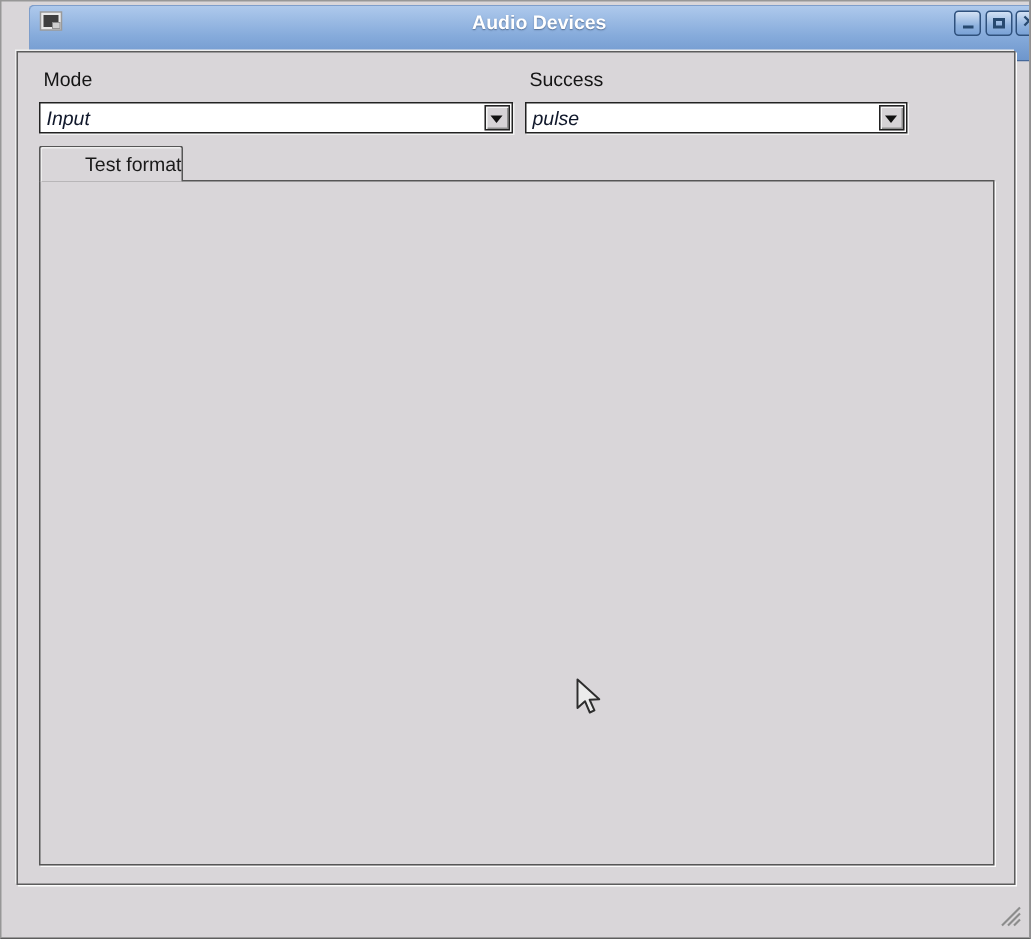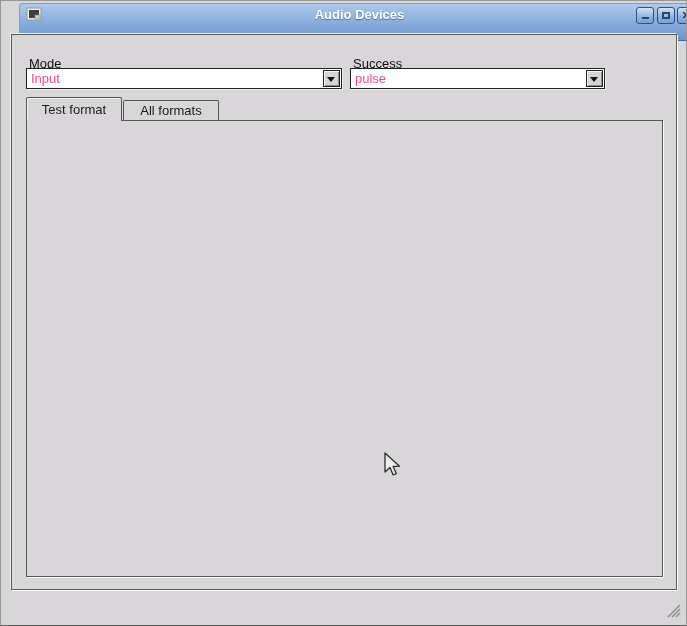--- a/index.html
+++ b/index.html
@@ -28,46 +28,46 @@
   .glyph-bar{position:absolute;left:5px;bottom:4px;width:7px;height:2px;background:#27496f;}
   .glyph-box{position:absolute;left:4px;top:4px;width:8px;height:7px;border:2px solid #27496f;}
   .glyph-x{position:absolute;left:0;top:0;width:16px;height:15px;line-height:15px;text-align:center;
     font-size:11px;font-weight:bold;color:#27496f;}
   
   #content-frame{
     position:absolute;left:10px;top:33px;width:666px;height:556px;
     border:1px solid #5c5c5c;background:#d9d6d9;
     box-shadow:1px 1px 0 #fdfdfd,-1px -1px 0 #efefef;
   }
-  .lbl{position:absolute;white-space:nowrap;color:#141414;margin-top:11px;}
+  .lbl{position:absolute;white-space:nowrap;color:#141414;}
   
   .combo{
     position:absolute;height:21px;background:#fff;border:1px solid #222;
     box-shadow:1px 1px 0 #f2f2f2;
   }
-  .combo-text{position:absolute;left:4px;top:2px;white-space:nowrap;color:#ec4899;}
+  .combo-text{position:absolute;left:4px;top:2px;white-space:nowrap;color:#0f172a;font-style:italic;}
   .combo-arrow{
     position:absolute;right:1px;top:1px;width:17px;height:17px;background:#d6d3d6;
     border:1px solid #222;box-shadow:inset 1px 1px 0 #f6f6f6,inset -1px -1px 0 #8f8f8f;
   }
   .combo-arrow::after{
     content:"";position:absolute;left:3px;top:6px;width:0;height:0;
     border:4px solid transparent;border-top:5px solid #101010;
   }
   
   .ro-field{
     position:absolute;width:243px;height:22px;background:#f2f1f2;border-radius:2px;
     border:1px solid #4f4f4f;border-right-color:#a0a0a0;border-bottom-color:#a0a0a0;
     box-shadow:1px 1px 0 #fbfbfb;
   }
   
   .tab{position:absolute;background:#d9d6d9;border:1px solid #565656;border-bottom:none;
     text-align:center;}
   #tab-test{left:25px;top:96px;width:96px;height:24px;z-index:3;border-radius:2px 2px 0 0;
-    padding-top:4px;box-shadow:inset 1px 1px 0 #efefef;}
+    padding-top:4px;box-shadow:inset 1px 1px 0 #efefef;text-align:right;}
   #tab-all{left:122px;top:99px;width:96px;height:20px;z-index:1;padding-top:2px;
     border-radius:2px 2px 0 0;}
   #tab-panel{
     position:absolute;left:25px;top:119px;width:637px;height:457px;z-index:2;
     border:1px solid #565656;background:#d9d6d9;box-shadow:1px 1px 0 #fbfbfb;
   }
   .col-header{position:absolute;font-style:italic;text-align:center;color:#1a1a1a;}
   #actual-header{left:160px;top:144px;width:242px;font-size:14px;}
   #nearest-header{left:409px;top:146px;width:243px;font-size:12px;}
   
@@ -116,21 +116,20 @@
     <span class="combo-text">Input</span>
     <div class="combo-arrow"></div>
   </div>
   <div class="lbl" style="left:352px;top:44px;">Success</div>
   <div class="combo" style="left:349px;top:67px;width:255px;">
     <span class="combo-text">pulse</span>
     <div class="combo-arrow"></div>
   </div>
 
   <div class="tab" id="tab-test">Test format</div>
-  <div class="tab" id="tab-all">All formats</div>
   <div id="tab-panel"></div>
 
   <div class="col-header" id="actual-header">Actual Settings</div>
   <div class="col-header" id="nearest-header">Nearest Settings</div>
 
   <div class="lbl" style="left:38px;top:183px;">Codec</div>
   <div class="combo" style="left:160px;top:180px;width:242px;">
     <span class="combo-text">audio/pcm</span>
     <div class="combo-arrow"></div>
   </div>

